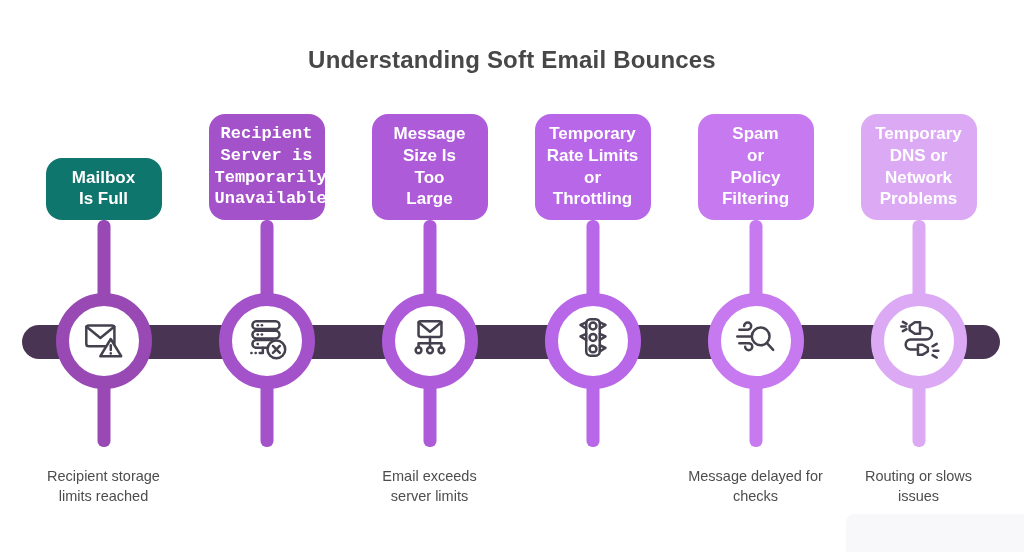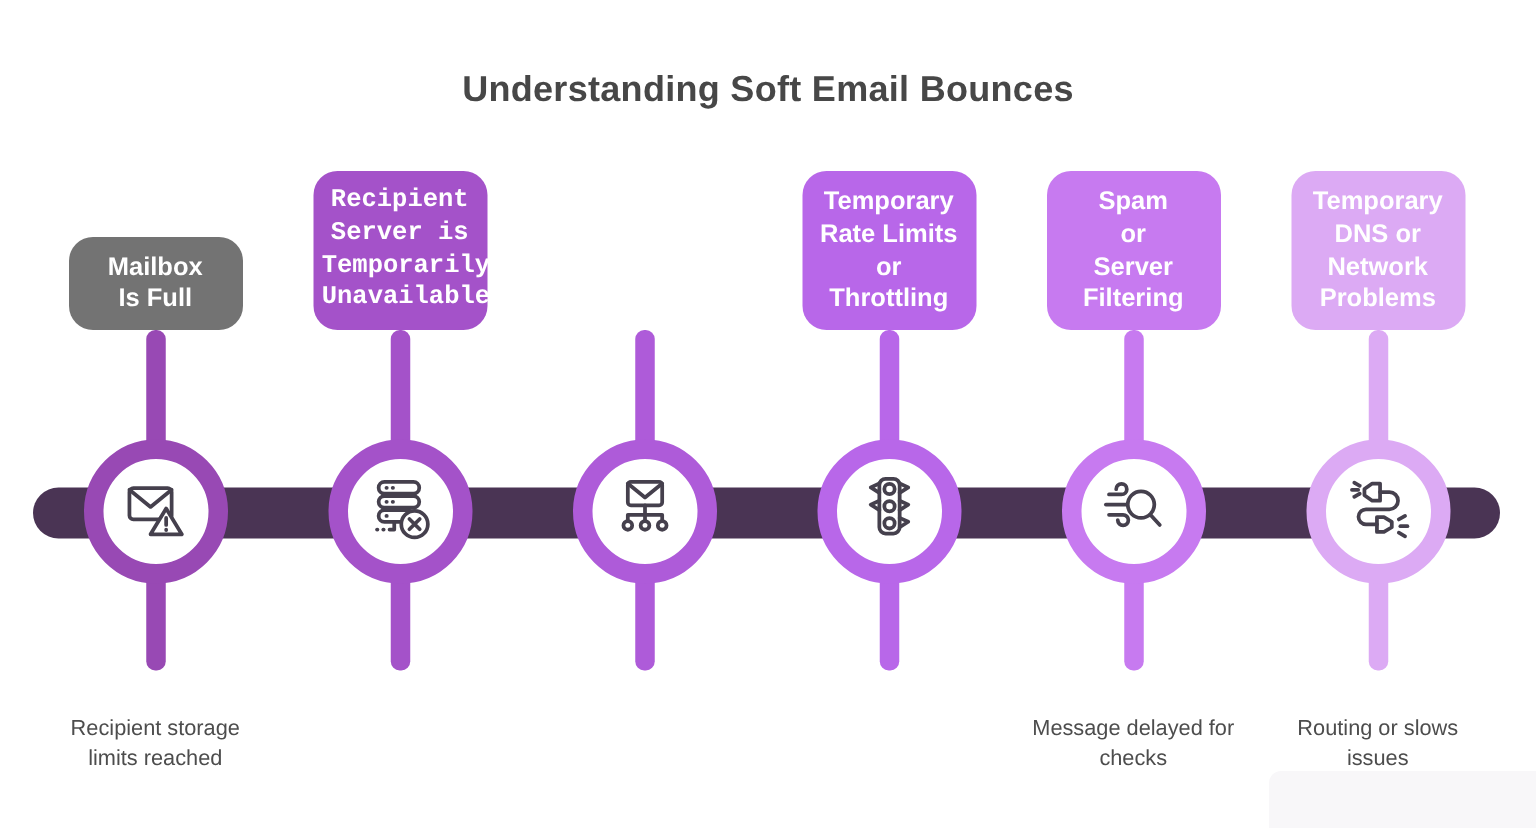--- a/index.html
+++ b/index.html
@@ -95,21 +95,21 @@
     height: 50px;
     stroke: #45404d;
     stroke-width: 2.4;
     fill: none;
     stroke-linecap: round;
     stroke-linejoin: round;
   }
   .node-circle svg .fillw { fill: #ffffff; }
   .caption {
     position: absolute;
-    top: 476px;
+    top: 466px;
     left: 0;
     width: 163px;
     text-align: center;
     font-size: 14.5px;
     line-height: 1.38;
     color: #4d4d4d;
     white-space: pre-line;
   }
   .watermark {
     position: absolute;
@@ -131,21 +131,21 @@
 </head>
 <body>
 
 <div class="canvas">
 
   <div class="title">Understanding Soft Email Bounces</div>
 
   <div class="timeline-bar" style="background-color: rgb(74, 52, 84);"></div>
 
   <div class="column col-0">
-    <div class="label-box" style="background-color: #737373;">Mailbox
+    <div class="label-box" style="background-color: #0f766e;">Mailbox
 Is Full</div>
     <div class="stem-top" style="background-color: rgb(152, 73, 180);"></div>
     <div class="stem-bottom" style="background-color: rgb(152, 73, 180);"></div>
     <div class="node-circle" style="border-color: rgb(152, 73, 180);">
       <span>
         <svg viewBox="0 0 48 48">
           <rect x="7" y="11" width="27" height="20" rx="2.5"></rect>
           <path d="M7 12 L20.5 23 L34 12"></path>
           <path class="fillw" d="M30.5 24 L40.5 40.5 L20.5 40.5 Z"></path>
           <line x1="30.5" y1="30" x2="30.5" y2="34.5"></line>
@@ -179,36 +179,42 @@
           <line x1="9" y1="37.5" x2="9.2" y2="37.5"></line>
           <line x1="13" y1="37.5" x2="13.2" y2="37.5"></line>
           <circle class="fillw" cx="33" cy="34" r="8.5"></circle>
           <path d="M29.7 30.7 L36.3 37.3 M36.3 30.7 L29.7 37.3"></path>
         </svg>
       </span>
     </div>
   </div>
 
   <div class="column col-2">
+    <div class="label-box" style="background-color: rgb(174, 91, 217);">Message
+Size Is
+Too
+Large</div>
     <div class="stem-top" style="background-color: rgb(174, 91, 217);"></div>
     <div class="stem-bottom" style="background-color: rgb(174, 91, 217);"></div>
     <div class="node-circle" style="border-color: rgb(174, 91, 217);">
       <span>
         <svg viewBox="0 0 48 48">
           <rect x="13" y="7" width="22" height="15" rx="2"></rect>
           <path d="M13 8 L24 17 L35 8"></path>
           <path d="M24 22 V28"></path>
           <path d="M13 32 V28 H35 V32"></path>
           <path d="M24 28 V32"></path>
           <circle cx="13" cy="34.8" r="2.8"></circle>
           <circle cx="24" cy="34.8" r="2.8"></circle>
           <circle cx="35" cy="34.8" r="2.8"></circle>
         </svg>
       </span>
     </div>
+    <div class="caption">Email exceeds
+server limits</div>
   </div>
 
   <div class="column col-3">
     <div class="label-box" style="background-color: rgb(184, 103, 233);">Temporary
 Rate Limits
 or
 Throttling</div>
     <div class="stem-top" style="background-color: rgb(184, 103, 233);"></div>
     <div class="stem-bottom" style="background-color: rgb(184, 103, 233);"></div>
     <div class="node-circle" style="border-color: rgb(184, 103, 233);">
@@ -224,21 +230,21 @@
           <path d="M17.5 8 L12 10.5 L17.5 14"></path>
           <path d="M17.5 19 L12 21.5 L17.5 25"></path>
         </svg>
       </span>
     </div>
   </div>
 
   <div class="column col-4">
     <div class="label-box" style="background-color: rgb(199, 122, 240);">Spam
 or
-Server
+Policy
 Filtering</div>
     <div class="stem-top" style="background-color: rgb(199, 122, 240);"></div>
     <div class="stem-bottom" style="background-color: rgb(199, 122, 240);"></div>
     <div class="node-circle" style="border-color: rgb(199, 122, 240);">
       <span>
         <svg viewBox="0 0 48 48">
           <path d="M8 15 h8 a3.4 3.4 0 1 0 -3.4 -3.4"></path>
           <path d="M6 21.5 H19"></path>
           <path d="M8 28 h9 a3.4 3.4 0 1 1 -3.4 3.4"></path>
           <circle class="fillw" cx="28.5" cy="21.5" r="8.5"></circle>

